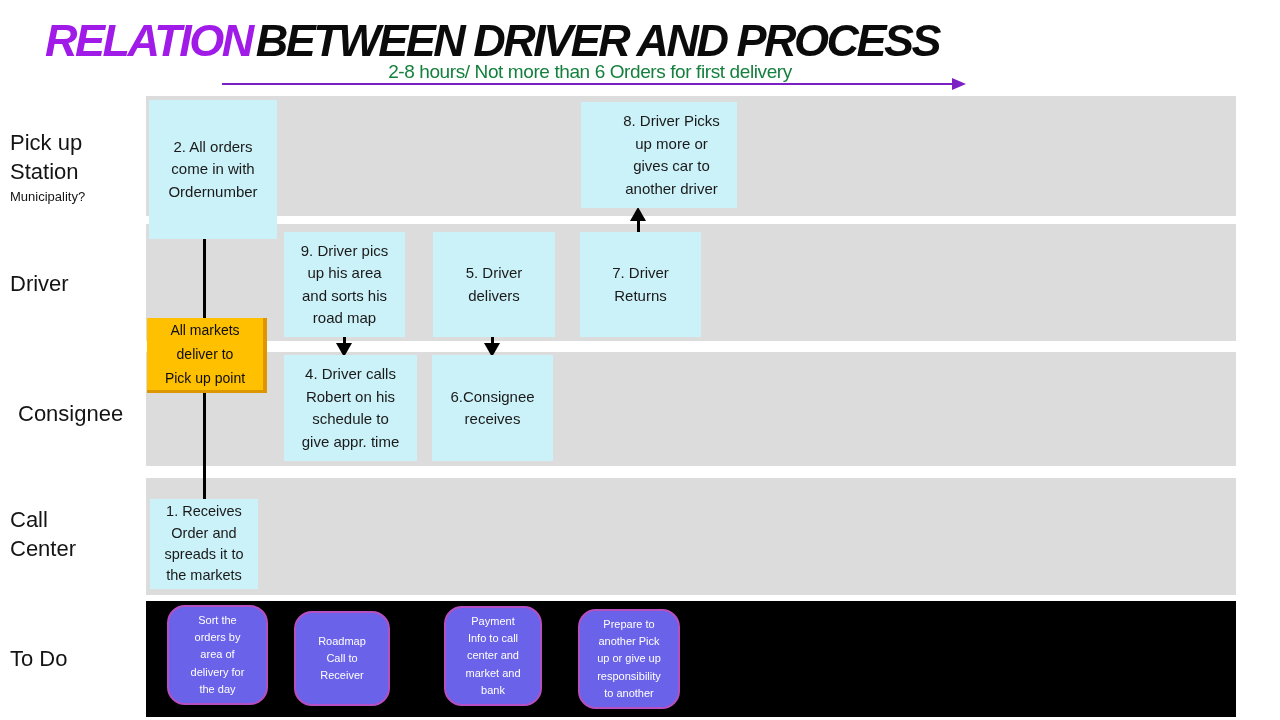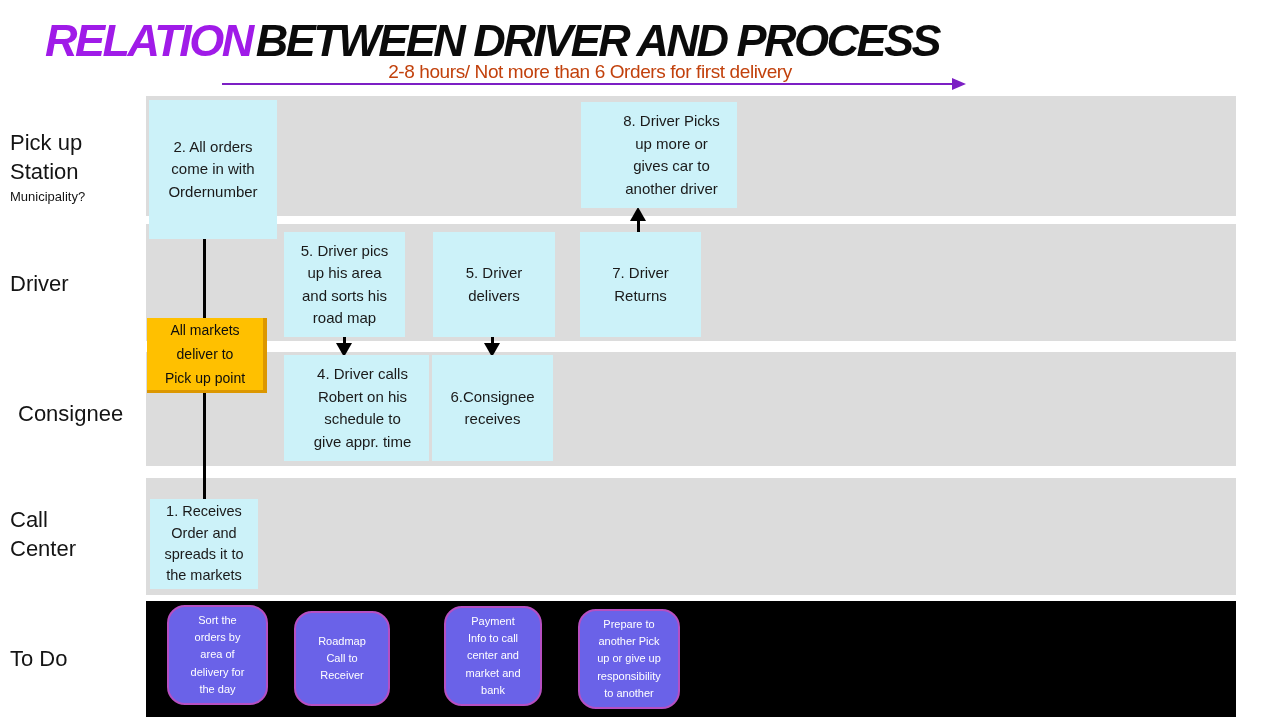--- a/index.html
+++ b/index.html
@@ -10,21 +10,21 @@
   
   .title-line{
     position:absolute;left:45px;top:16px;white-space:nowrap;
     font-size:45px;font-weight:700;letter-spacing:-2.5px;line-height:1.1;
   }
   .title-highlight{color:var(--accent-purple,#A01BE8);margin-right:4px;font-style:italic;}
   .title-rest{color:#0b0b0b;font-style:italic;}
   
   .timeline-label{
     position:absolute;left:222px;top:61px;width:736px;text-align:center;
-    font-size:19px;letter-spacing:-0.4px;color:#c2410c;
+    font-size:19px;letter-spacing:-0.4px;color:#15803d;
   }
   .timeline-line{
     position:absolute;left:222px;top:83px;width:732px;height:2px;
     background:var(--timeline-purple,#7C1FC4);
   }
   .timeline-arrowhead{
     position:absolute;left:952px;top:78px;width:0;height:0;
     border-left:14px solid var(--timeline-purple,#7C1FC4);
     border-top:6px solid transparent;border-bottom:6px solid transparent;
   }
@@ -112,29 +112,29 @@
   <div class="vline" style="left:491px;top:337px;height:8px;"></div>
   <div class="head-down" style="left:484px;top:343px;"></div>
 
   <div class="step" style="left:149px;top:100px;width:128px;height:139px;">2. All orders
 come in with
 Ordernumber</div>
   <div class="step" style="left:581px;top:102px;width:131px;height:106px;padding-left:25px;">8. Driver Picks
 up more or
 gives car to
 another driver</div>
-  <div class="step" style="left:284px;top:232px;width:121px;height:105px;">5. Driver pics
+  <div class="step" style="left:284px;top:232px;width:121px;height:105px;">9. Driver pics
 up his area
 and sorts his
 road map</div>
   <div class="step" style="left:433px;top:232px;width:122px;height:105px;">5. Driver
 delivers</div>
   <div class="step" style="left:580px;top:232px;width:121px;height:105px;">7. Driver
 Returns</div>
-  <div class="step" style="left:284px;top:355px;width:133px;height:106px;padding-left:12px;">4. Driver calls
+  <div class="step" style="left:284px;top:355px;width:133px;height:106px;">4. Driver calls
 Robert on his
 schedule to
 give appr. time</div>
   <div class="step" style="left:432px;top:355px;width:121px;height:106px;">6.Consignee
 receives</div>
   <div class="step" style="left:150px;top:499px;width:108px;height:90px;font-size:14.5px;line-height:1.48;">1. Receives
 Order and
 spreads it to
 the markets</div>
 

